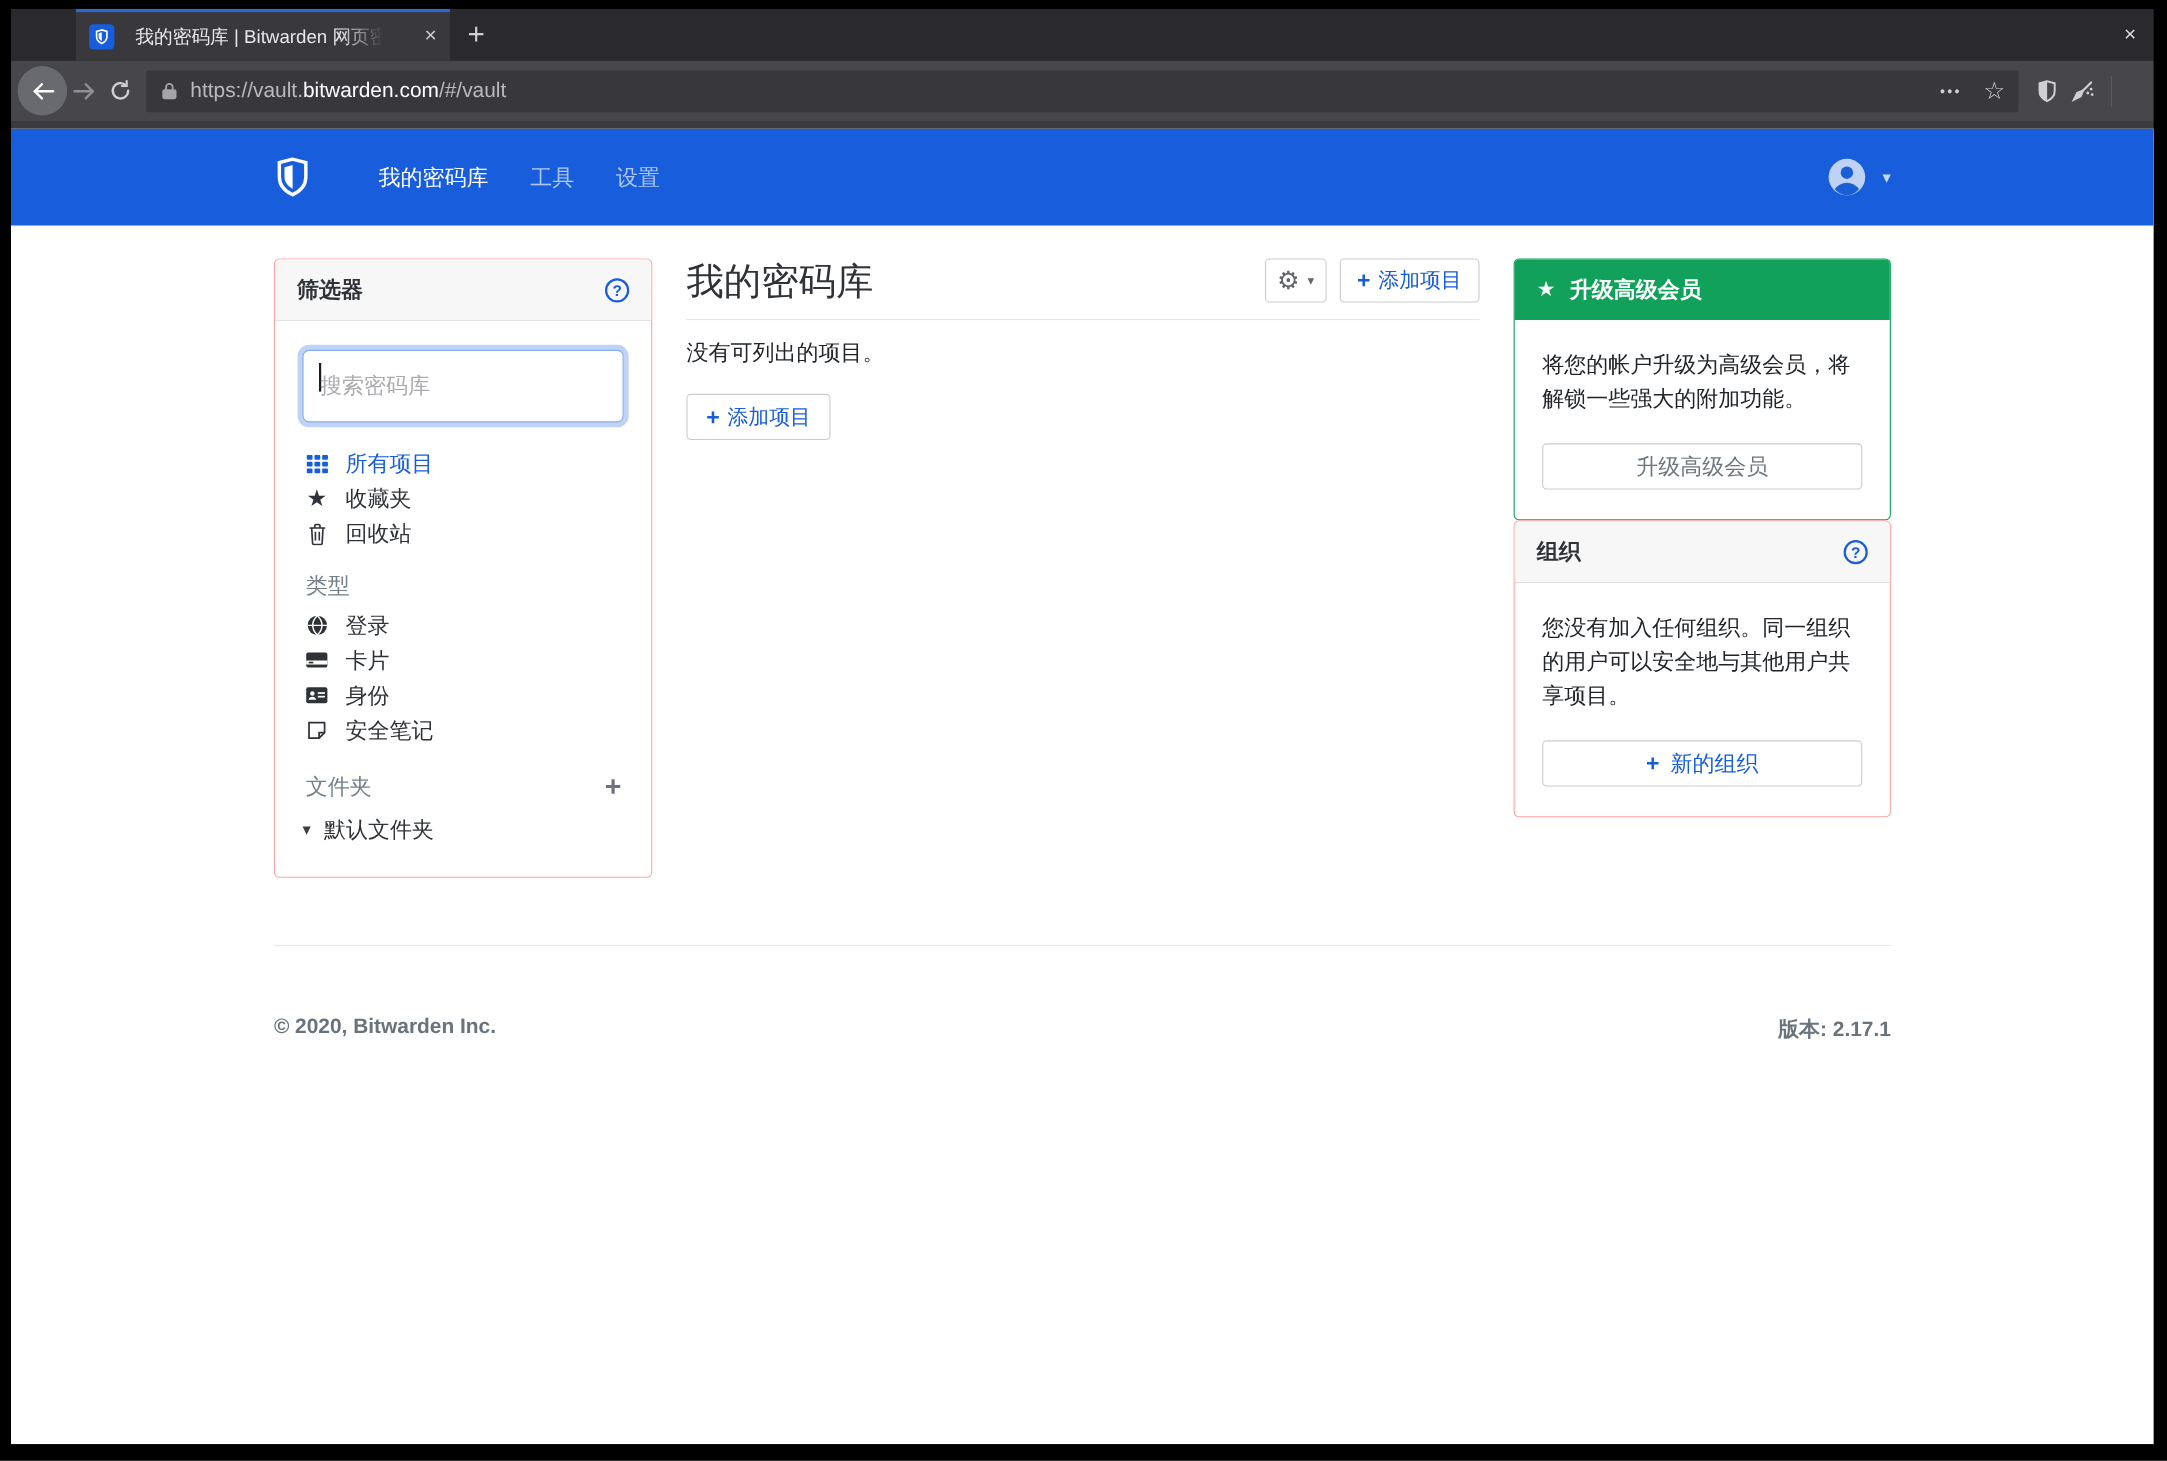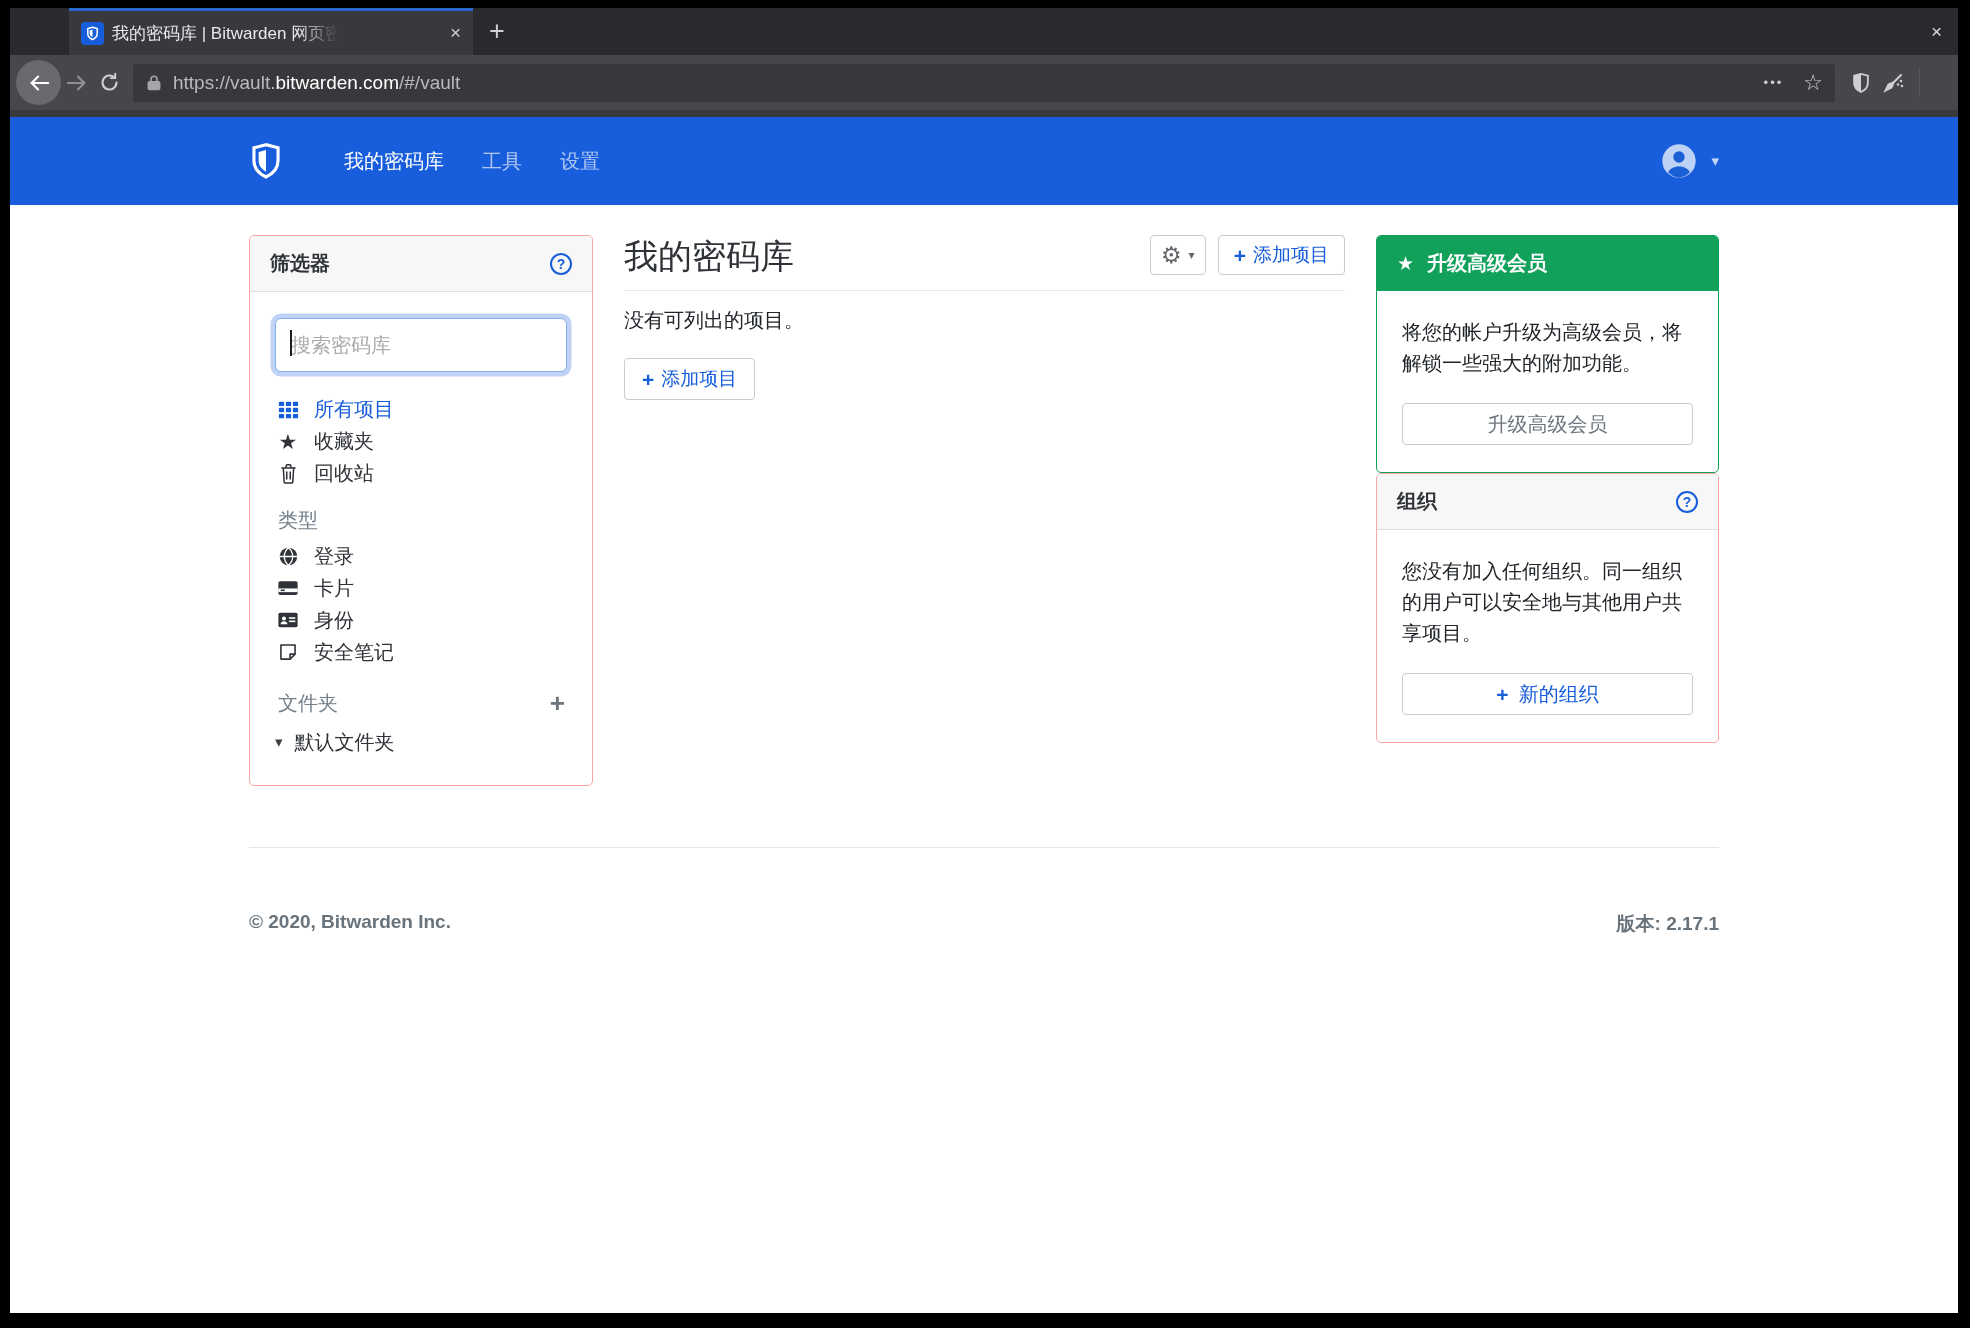--- a/index.html
+++ b/index.html
@@ -4,22 +4,22 @@
 <style>
   * { margin:0; padding:0; box-sizing:border-box; }
   html,body { width:1970px; height:1328px; }
   body { background:#000; position:relative; font-family:"Liberation Sans","DejaVu Sans",sans-serif; }
 
   .window { position:absolute; left:10px; top:8px; right:12px; bottom:15px;
             display:flex; flex-direction:column; overflow:hidden; }
 
   
   .tabbar { height:47px; background:#2a2a2e; display:flex; align-items:stretch; flex-shrink:0; padding-left:59px; }
-  .tab { width:404px; background:#38383d; border-top:3px solid #2d68d2; display:flex; align-items:center;
-         gap:8px; padding:0 12px; color:#e8e8ea; font-size:17px; }
+  .tab { width:340px; background:#38383d; border-top:3px solid #2d68d2; display:flex; align-items:center;
+         gap:19px; padding:0 12px; color:#e8e8ea; font-size:17px; }
   .favicon { width:23px; height:23px; border-radius:4px; background:#175DDC; display:grid; place-items:center; flex-shrink:0; }
   .tab-title { max-width:226px; overflow:hidden; white-space:nowrap;
                -webkit-mask-image:linear-gradient(90deg,#000 82%,transparent); mask-image:linear-gradient(90deg,#000 82%,transparent); }
   .tab-close { margin-left:auto; font-size:19px; color:#cfcfd3; cursor:default; }
   .newtab { align-self:center; font-size:27px; font-weight:300; color:#cfcfd3; margin-left:16px; line-height:1; }
   .win-close { margin-left:auto; align-self:center; margin-right:16px; color:#dcdcde; font-size:19px; }
 
   .toolbar { height:55px; background:#47474b; display:flex; align-items:center; padding:0 4px 0 6px; flex-shrink:0; }
   .toolstrip { height:7px; background:#3a3a3e; flex-shrink:0; }
   .nav-circle { width:45px; height:45px; border-radius:50%; background:#696970; display:grid; place-items:center; flex-shrink:0; }
@@ -52,21 +52,21 @@
 
   .card { border:1px solid #fca5a5; border-radius:5px; background:#fff; }
   .card-header { background:#f7f7f8; border-bottom:1px solid #dfdfe1; padding:14px 20px; font-size:20px;
                  font-weight:700; color:#2f3237; display:flex; align-items:center; justify-content:space-between;
                  border-radius:4px 4px 0 0; }
   .help-circle { width:22px; height:22px; border:2px solid #175DDC; border-radius:50%; color:#175DDC;
                  font-size:14px; font-weight:700; display:grid; place-items:center; }
   .card-body { padding:26px 25px 27px; }
 
   .search-wrap { position:relative; }
-  .search-input { width:100%; height:54px; border:1px solid #85aef0; border-radius:6px; font-size:20px;
+  .search-input { width:100%; height:66px; border:1px solid #85aef0; border-radius:6px; font-size:20px;
                   padding:0 15px; color:#333; outline:none; box-shadow:0 0 0 4.5px rgba(140,175,240,.55);
                   font-family:inherit; }
   .search-input::placeholder { color:#ababaf; }
   .text-caret { position:absolute; left:15px; top:12px; width:2px; height:26px; background:#1d1d1f; }
 
   .side-list { margin-top:21px; }
   .side-row { display:flex; align-items:center; height:32px; gap:13px; font-size:20px; color:#2f3237; cursor:pointer; }
   .side-row .ic { width:26px; display:grid; place-items:center; flex-shrink:0; }
   .side-row.active, .side-row.active .ic { color:#175DDC; }
   .fav-star { font-size:21px; line-height:1; }

